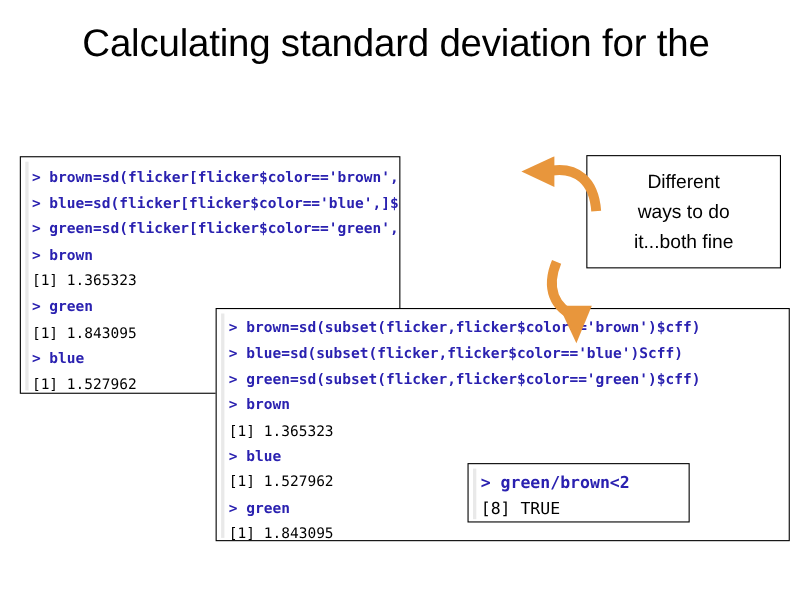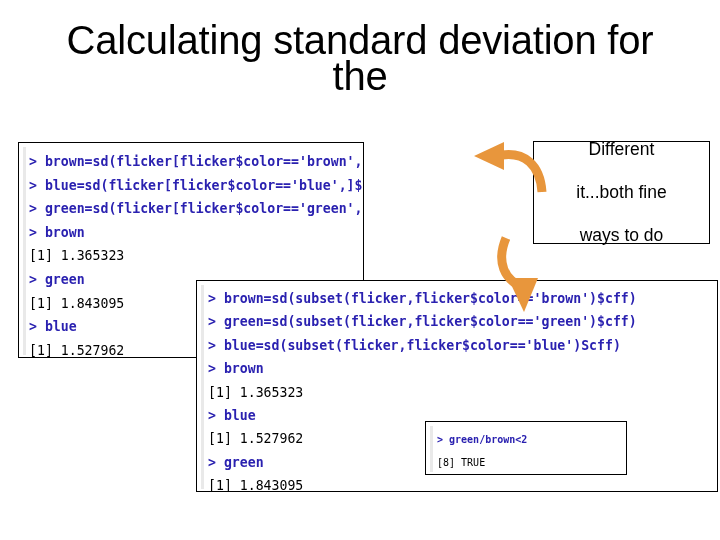--- a/index.html
+++ b/index.html
@@ -11,21 +11,21 @@
     position:relative;
   }
   #slide{position:relative;width:720px;height:540px;overflow:hidden;background:#fff;}
 
   
   .title{
     position:absolute;
     left:40px; top:22px; width:640px;
     text-align:center;
     font-family:"Liberation Sans", sans-serif;
-    font-size:40px;
+    font-size:35px;
     line-height:36px;
     color:#000000;
     font-weight:400;
     letter-spacing:-0.2px;
   }
   .title .ln{display:block;}
 
   
   .console{
     position:absolute;
@@ -67,39 +67,38 @@
   }
   #console2 .lines{padding:6px 0 0 11px;}
   #console2 .line{font-size:13.2px;line-height:23.4px;}
 
   
   #console3{
     left:425px; top:421px; width:202px; height:54px;
     z-index:4;
   }
   #console3 .lines{padding:6px 0 0 11px;}
-  #console3 .line{font-size:10px;line-height:23px;}
+  #console3 .line{font-size:15px;line-height:23px;}
 
   
   .callout{
     position:absolute;
     left:533px; top:141px; width:177px; height:103px;
     background:#ffffff;
     border:1.4px solid #000000;
     box-sizing:border-box;
     z-index:5;
     display:flex;
     flex-direction:column;
     align-items:center;
     justify-content:center;
     text-align:center;
     font-size:17.5px;
     line-height:27px;
     color:#000000;
-    gap:16px;
   }
   .callout .cl{display:block;white-space:nowrap;}
 
   
   .arrow{position:absolute;z-index:6;pointer-events:none;}
   #arrow-top{left:468px;top:142px;width:80px;height:62px;}
   #arrow-bottom{left:494px;top:236px;width:64px;height:82px;}
 </style>
 </head>
 <body>
@@ -122,43 +121,43 @@
         <div class="line out">[1] 1.843095</div>
         <div class="line">&gt; blue</div>
         <div class="line out">[1] 1.527962</div>
       </div>
   </div>
 
   <div class="console" id="console2">
     <div class="gutter"></div>
     <div class="lines">
         <div class="line">&gt; brown=sd(subset(flicker,flicker$color=='brown')$cff)</div>
+        <div class="line">&gt; blue=sd(subset(flicker,flicker$color=='blue')Scff)</div>
         <div class="line">&gt; green=sd(subset(flicker,flicker$color=='green')$cff)</div>
-        <div class="line">&gt; blue=sd(subset(flicker,flicker$color=='blue')Scff)</div>
         <div class="line">&gt; brown</div>
         <div class="line out">[1] 1.365323</div>
         <div class="line">&gt; blue</div>
         <div class="line out">[1] 1.527962</div>
         <div class="line">&gt; green</div>
         <div class="line out">[1] 1.843095</div>
       </div>
   </div>
 
   <div class="console" id="console3">
     <div class="gutter"></div>
     <div class="lines">
         <div class="line">&gt; green/brown&lt;2</div>
         <div class="line out">[8] TRUE</div>
       </div>
   </div>
 
   <div class="callout">
     <span class="cl">Different</span>
+    <span class="cl">ways to do</span>
     <span class="cl">it...both fine</span>
-    <span class="cl">ways to do</span>
   </div>
 
   <svg class="arrow" id="arrow-top" viewBox="0 0 80 62">
     <path d="M74 50 C 72 22, 56 10, 34 13" fill="none" stroke="#e8963c" stroke-width="9" stroke-linecap="butt"></path>
     <polygon points="36,0 36,28 6,14" fill="#e8963c"></polygon>
   </svg>
 
   <svg class="arrow" id="arrow-bottom" viewBox="0 0 64 82">
     <path d="M12 2 C 2 26, 10 44, 30 52" fill="none" stroke="#e8963c" stroke-width="9" stroke-linecap="butt"></path>
     <polygon points="14,42 44,42 30,76" fill="#e8963c"></polygon>

